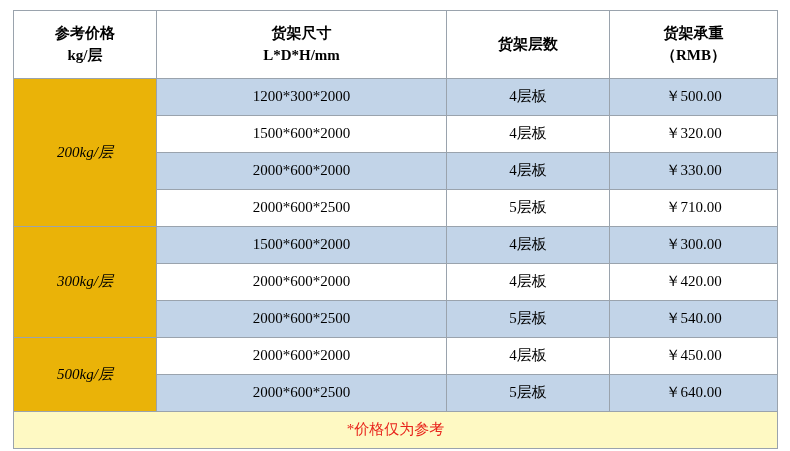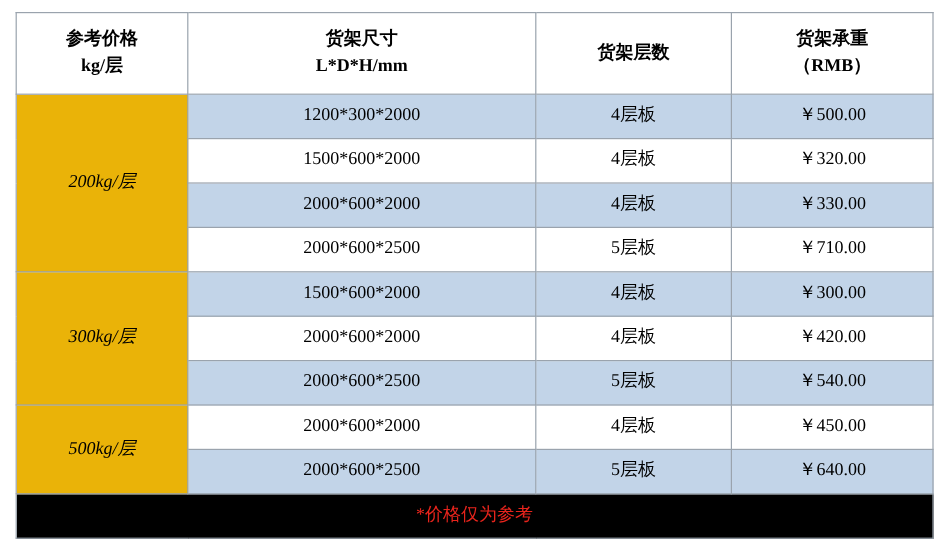--- a/index.html
+++ b/index.html
@@ -65,21 +65,21 @@
   }
   .grp-divider td {
     border-top: 1px solid #6f7a85;
   }
   .note-row td {
     border: 1px solid #9aa3ad;
     border-top: 1px solid #9aa3ad;
     height: 37px;
     text-align: left;
     padding-left: 10px;
-    background: #000000;
+    background: #fef9c3;
   }
   .note-text {
     color: #e8241c;
     font-size: 15px;
   }
 </style>
 </head>
 <body>
 
 <div class="sheet">

